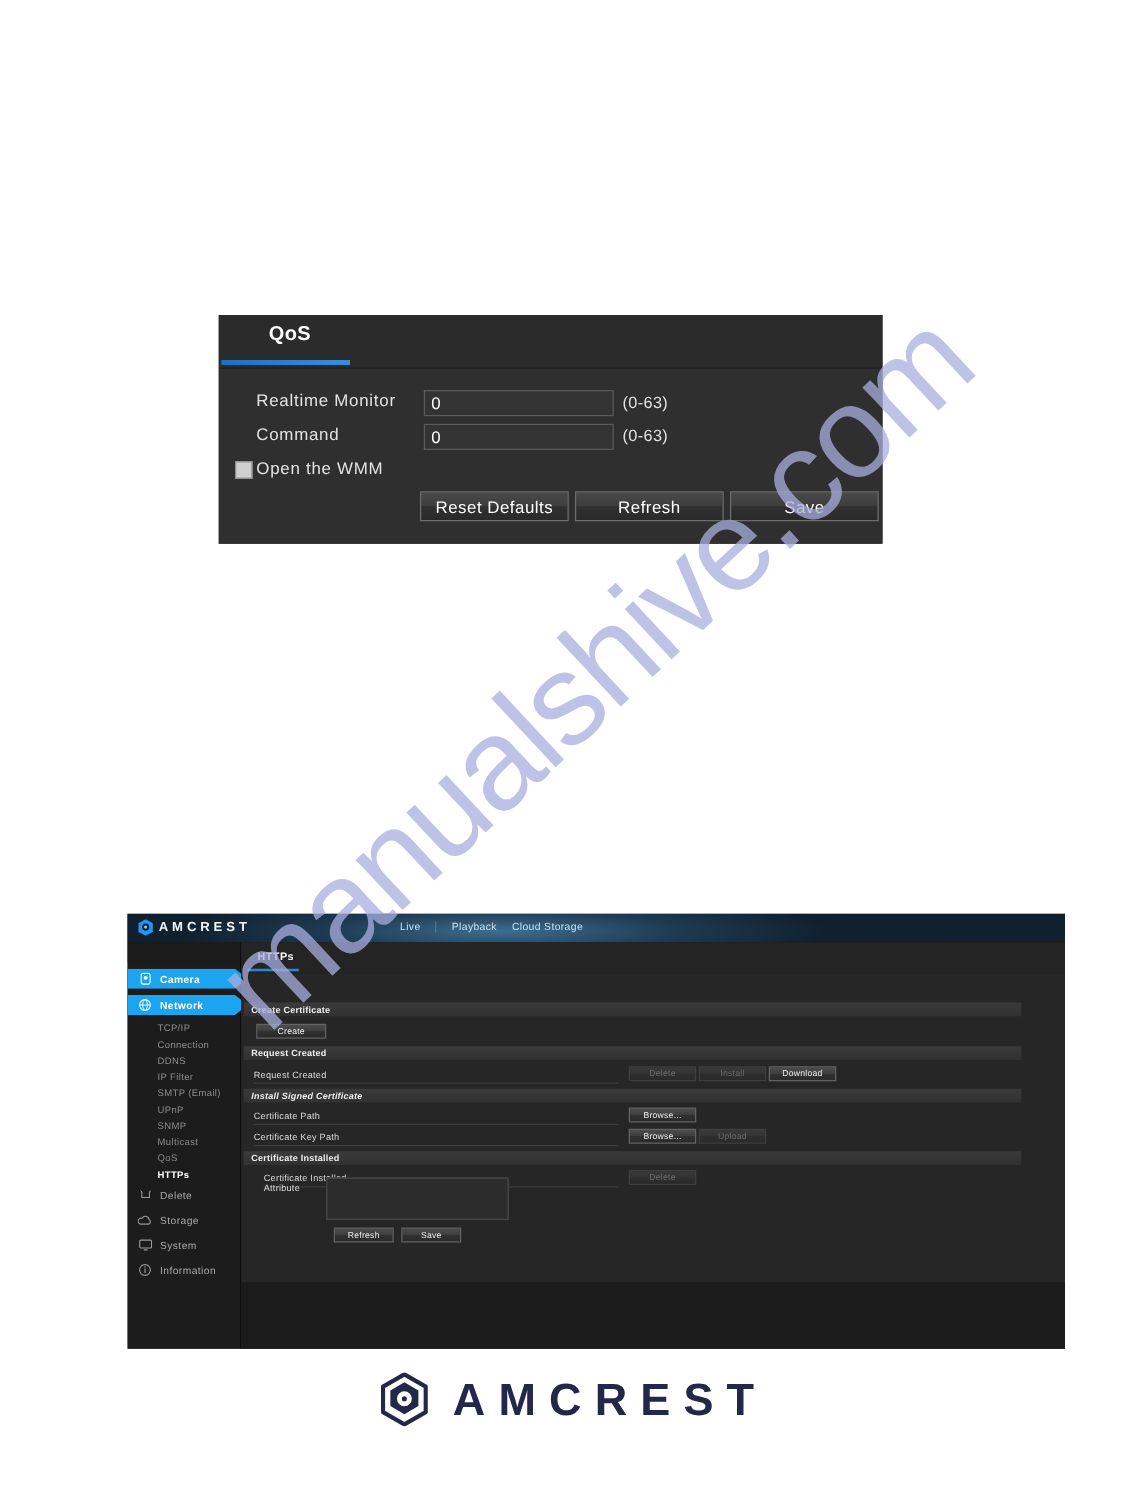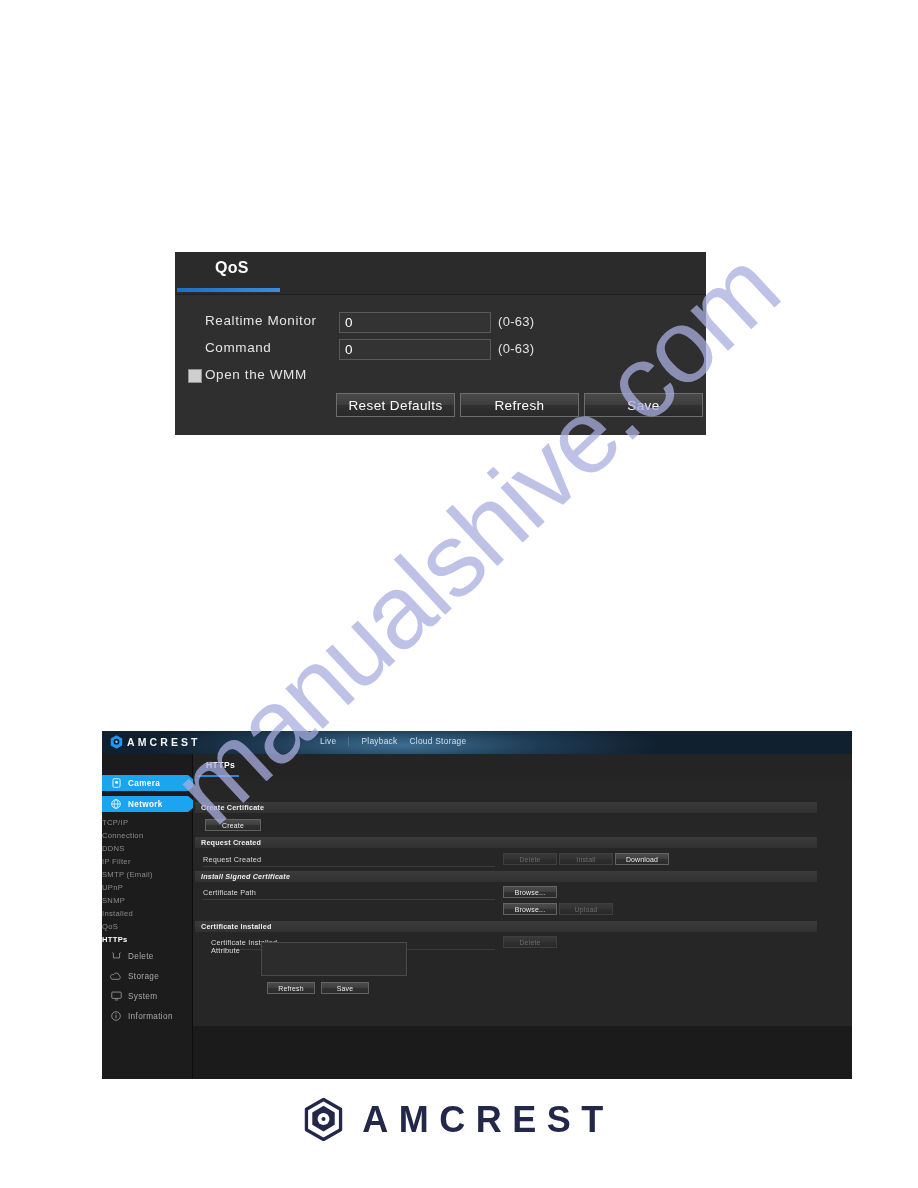--- a/index.html
+++ b/index.html
@@ -280,20 +280,21 @@
 
   .side-sub {
     position: absolute;
     left: 0;
     width: 90px;
     height: 13px;
     color: #8d8d8d;
     font-size: 7.6px;
     letter-spacing: 0.3px;
     line-height: 13px;
+    padding-left: 24px;
     box-sizing: border-box;
     cursor: pointer;
   }
   .side-sub.selected {
     color: #ffffff;
     font-weight: bold;
   }
 
   
   #https-content {
@@ -543,21 +544,21 @@
       <span class="lbl">Network</span>
     </div>
 
     <div class="side-sub" style="top:62px;">TCP/IP</div>
     <div class="side-sub" style="top:75px;">Connection</div>
     <div class="side-sub" style="top:88px;">DDNS</div>
     <div class="side-sub" style="top:101px;">IP Filter</div>
     <div class="side-sub" style="top:114px;">SMTP (Email)</div>
     <div class="side-sub" style="top:127px;">UPnP</div>
     <div class="side-sub" style="top:140px;">SNMP</div>
-    <div class="side-sub" style="top:153px;">Installed</div>
+    <div class="side-sub" style="top:153px;">Multicast</div>
     <div class="side-sub" style="top:166px;">QoS</div>
     <div class="side-sub selected" style="top:179px;">HTTPs</div>
 
     <div class="side-main idle" style="top:194px;">
       <span class="icon">
         <svg width="11" height="10" viewBox="0 0 14 13">
             <path d="M3 3 L3 9 L11 9 L11 3" fill="none" stroke="#9b9b9b" stroke-width="1.1"></path>
             <line x1="1.5" y1="2" x2="3.5" y2="3.6" stroke="#9b9b9b" stroke-width="1"></line>
             <line x1="12.5" y1="2" x2="10.5" y2="3.6" stroke="#9b9b9b" stroke-width="1"></line>
           </svg>
@@ -622,20 +623,24 @@
       <button class="ui-btn disabled" style="left:366px; top:74px; width:54px;">Install</button>
       <button class="ui-btn" style="left:422px; top:74px; width:54px;">Download</button>
 
       <div class="sec-bar" style="top:92px;font-style:italic;">Install Signed Certificate</div>
       <div class="frow" style="top:108px; width:620px;">
         <span class="flabel">Certificate Path</span>
         <span class="fline" style="left:10px; top:12px; width:292px;"></span>
       </div>
       <button class="ui-btn" style="left:310px; top:107px; width:54px;">Browse...</button>
 
+      <div class="frow" style="top:125px; width:620px;">
+        <span class="flabel">Certificate Key Path</span>
+        <span class="fline" style="left:10px; top:12px; width:292px;"></span>
+      </div>
       <button class="ui-btn" style="left:310px; top:124px; width:54px;">Browse...</button>
       <button class="ui-btn disabled" style="left:366px; top:124px; width:54px;">Upload</button>
 
       <div class="sec-bar" style="top:142px;">Certificate Installed</div>
       <div class="frow" style="top:158px; width:620px;">
         <span class="flabel" style="left:18px;">Certificate Installed</span>
         <span class="fline" style="left:18px; top:12px; width:284px;"></span>
       </div>
       <button class="ui-btn disabled" style="left:310px; top:157px; width:54px;">Delete</button>
 

